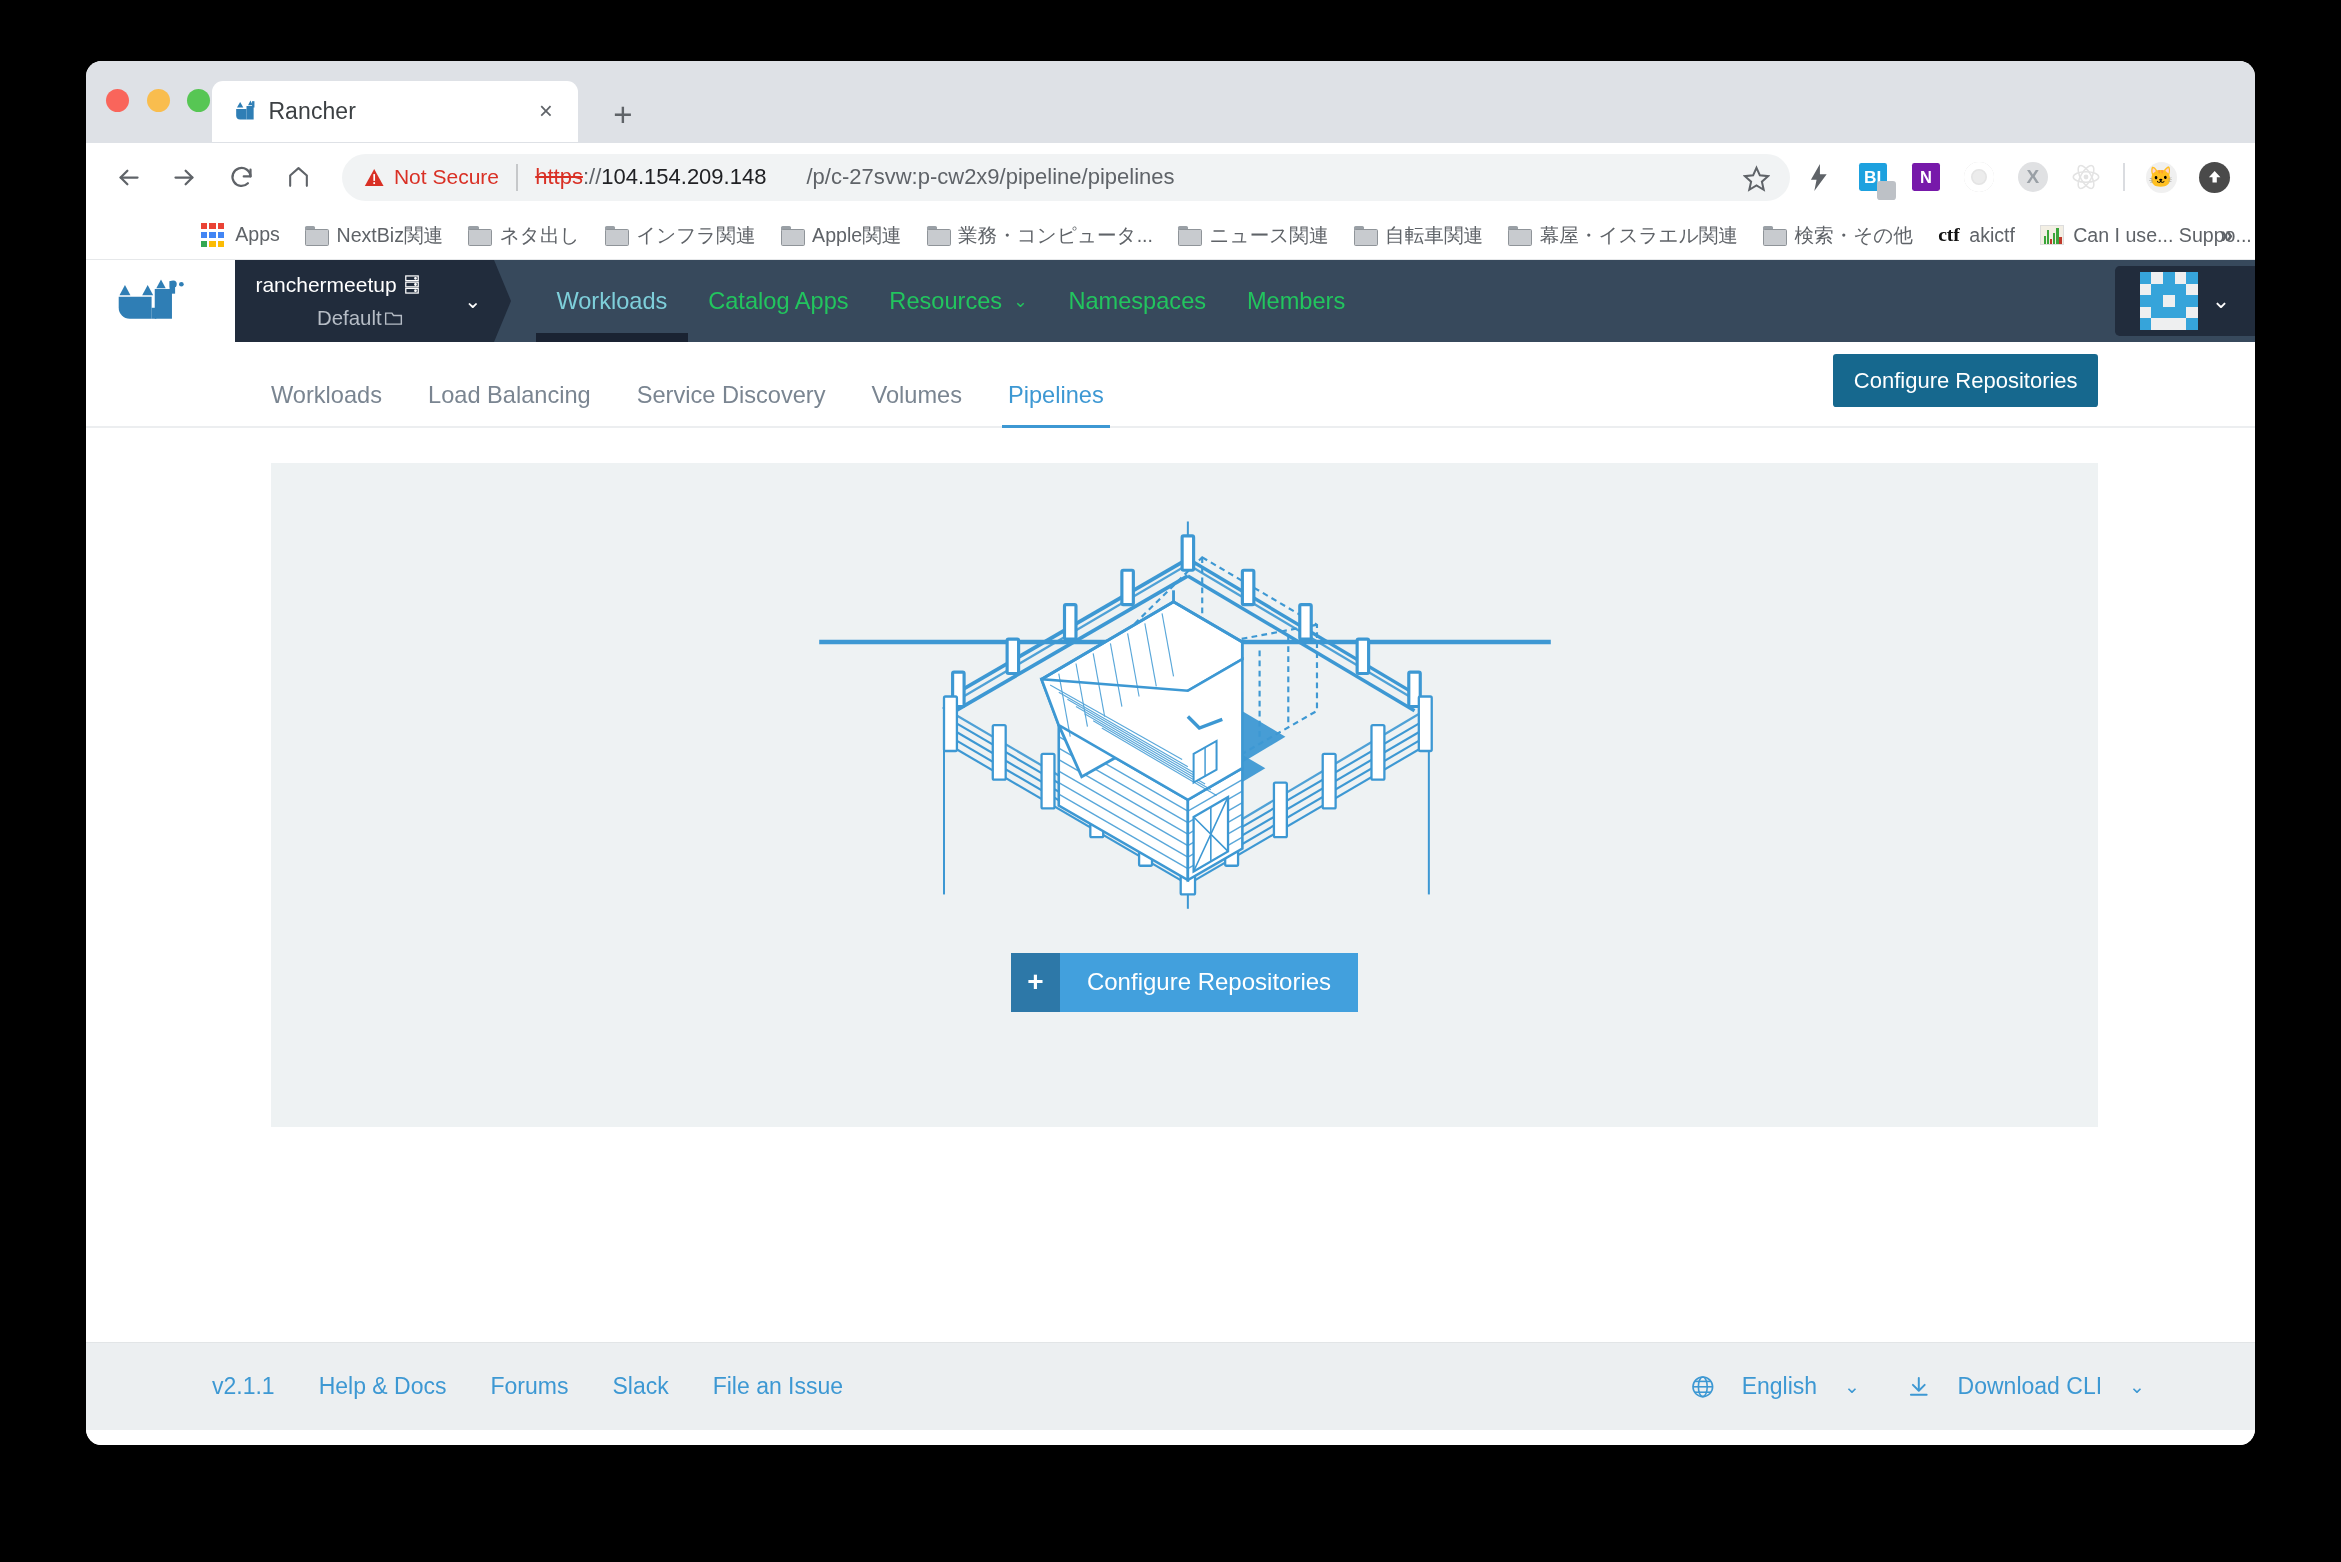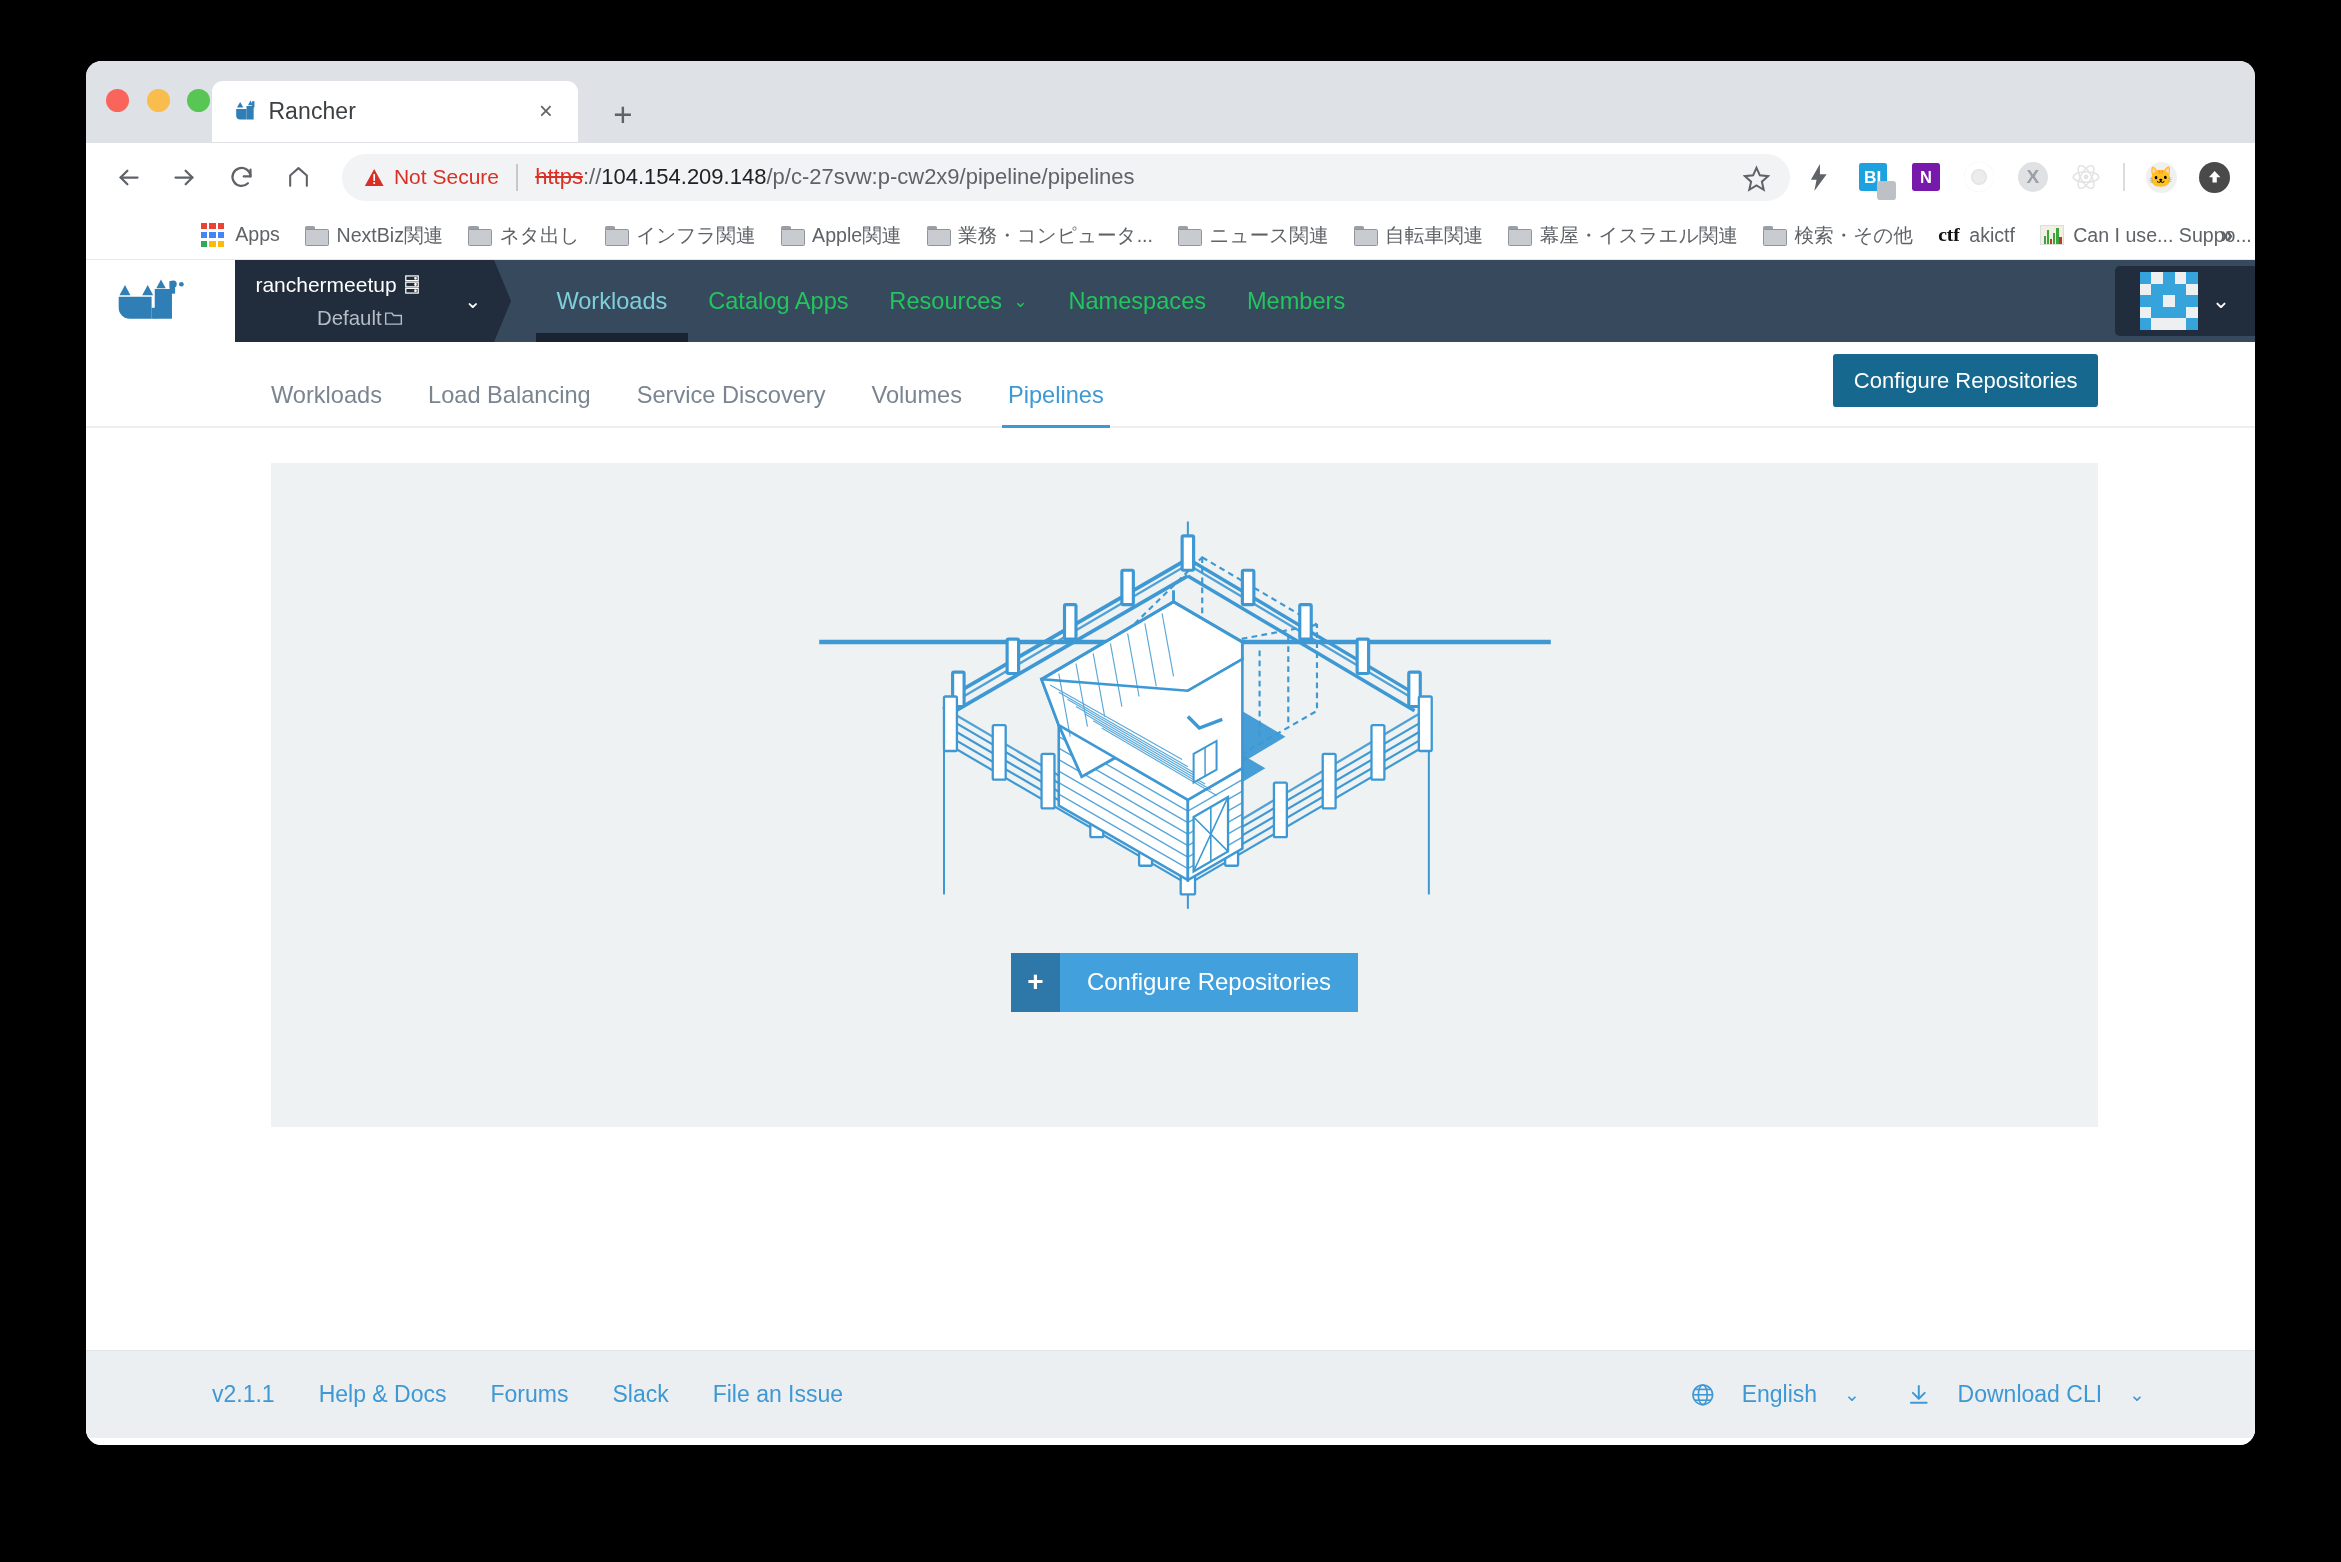--- a/index.html
+++ b/index.html
@@ -97,21 +97,21 @@
   .omni-sep {
     width: 1.6px; height: 27px; background: #c6c8ca; margin: 0 17.3px;
   }
   .url { font-size: 22px; color: #202124; white-space: nowrap; }
   .url .scheme {
     color: #d93025;
     text-decoration: line-through;
   }
   .url .colon { color: #5f6368; }
   .url .host { color: #202124; }
-  .url .path { color: #5f6368; }
+  .url .path { color: #5f6368; padding-left: 40px; }
   .star {
     position: absolute; right: 20.4px; top: 11px;
     width: 27px; height: 27px; color: #5f6368;
   }
 
   .ext-icons {
     display: flex; align-items: center; gap: 20.4px;
     padding-right: 23.6px;
   }
   .ext { width: 33px; height: 33px; display:flex; align-items:center; justify-content:center; }
@@ -323,21 +323,21 @@
   .btn-label {
     background: #42a0dd;
     color: #ffffff;
     font-size: 24px;
     padding: 15.7px 27px;
     white-space: nowrap;
   }
 
   
   .footer {
-    position: absolute; left: 0; right: 0; bottom: 8px;
+    position: absolute; left: 0; right: 0; bottom: 16px;
     height: 88px;
     background: #eceff1;
     border-top: 1.6px solid #e2e5e7;
     display: flex; align-items: center;
     padding: 0 110px 0 126px;
   }
   .f-left { display: flex; align-items: center; gap: 0; }
   .f-link {
     font-size: 23px; color: #3d98d3; margin-right: 44px; white-space: nowrap;
   }

